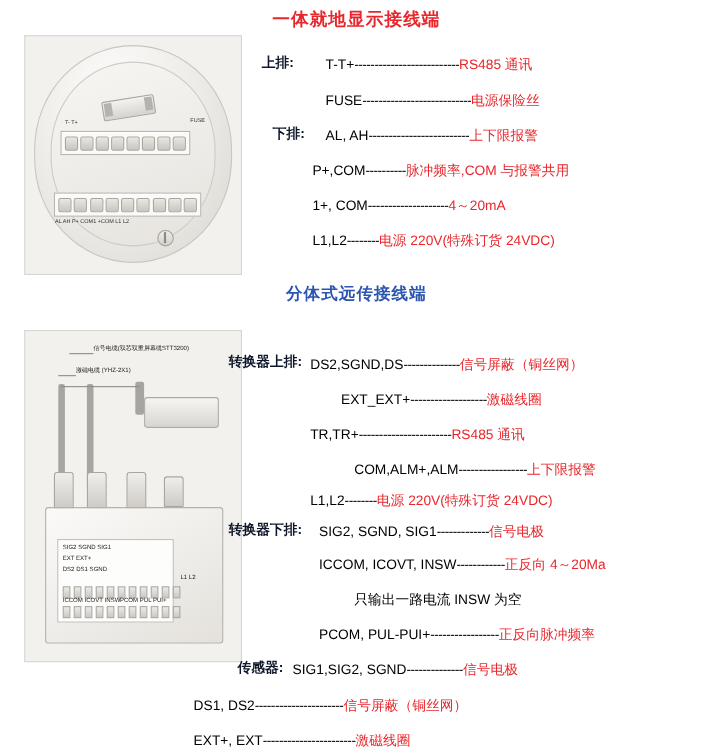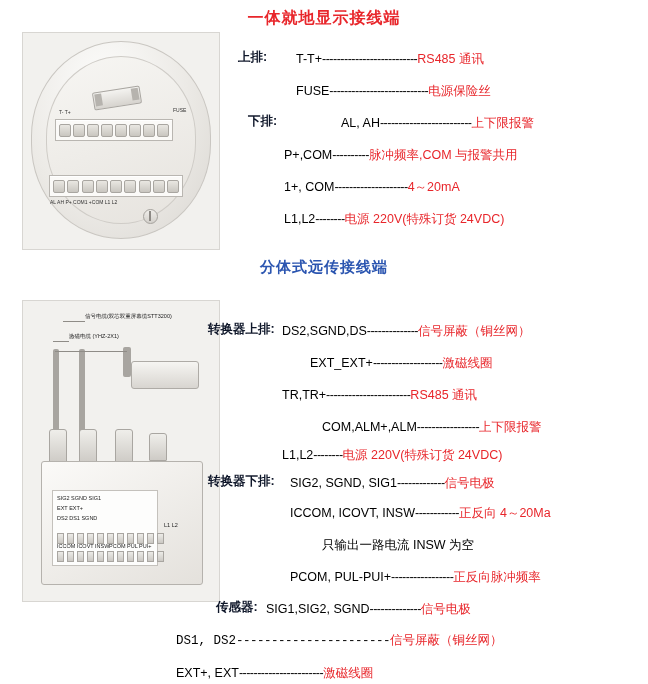--- a/index.html
+++ b/index.html
@@ -306,21 +306,21 @@
   </div>
 
   <div class="row" style="left:296px; top:84px;">
     <span class="term">FUSE</span><span class="dash">---------------------------</span><span class="desc-red">电源保险丝</span>
   </div>
 
   <div class="row" style="left:238px; top:114px;margin-left:10px;">
     <span class="lbl">下排:</span>
   </div>
 
-  <div class="row" style="left:296px; top:116px;margin-left:45px;">
+  <div class="row" style="left:296px; top:116px;">
     <span class="term">AL, AH</span><span class="dash">-------------------------</span><span class="desc-red">上下限报警</span>
   </div>
 
   <div class="row" style="left:284px; top:148px;">
     <span class="term">P+,COM</span><span class="dash">----------</span><span class="desc-red">脉冲频率,COM 与报警共用</span>
   </div>
 
   <div class="row" style="left:284px; top:180px;">
     <span class="term">1+,  COM</span><span class="dash">--------------------</span><span class="desc-red">4～20mA</span>
   </div>
@@ -423,20 +423,20 @@
   <div class="row" style="left:322px; top:538px;">
     <span class="desc-blk">只输出一路电流 INSW 为空</span>
   </div>
 
   <div class="row" style="left:216px; top:600px;">
     <span class="lbl">传感器:</span>
   </div>
   <div class="row" style="left:266px; top:602px;text-align:center;">
     <span class="term">SIG1,SIG2, SGND</span><span class="dash">--------------</span><span class="desc-red">信号电极</span>
   </div>
-  <div class="row" style="left:176px; top:634px;font-family:Liberation Mono, monospace;">
+  <div class="row" style="left:176px; top:634px;">
     <span class="term">DS1, DS2</span><span class="dash">----------------------</span><span class="desc-red">信号屏蔽（铜丝网）</span>
   </div>
   <div class="row" style="left:176px; top:666px;">
     <span class="term">EXT+, EXT</span><span class="dash">-----------------------</span><span class="desc-red">激磁线圈</span>
   </div>
 
 </div>
 
 </body></html>

